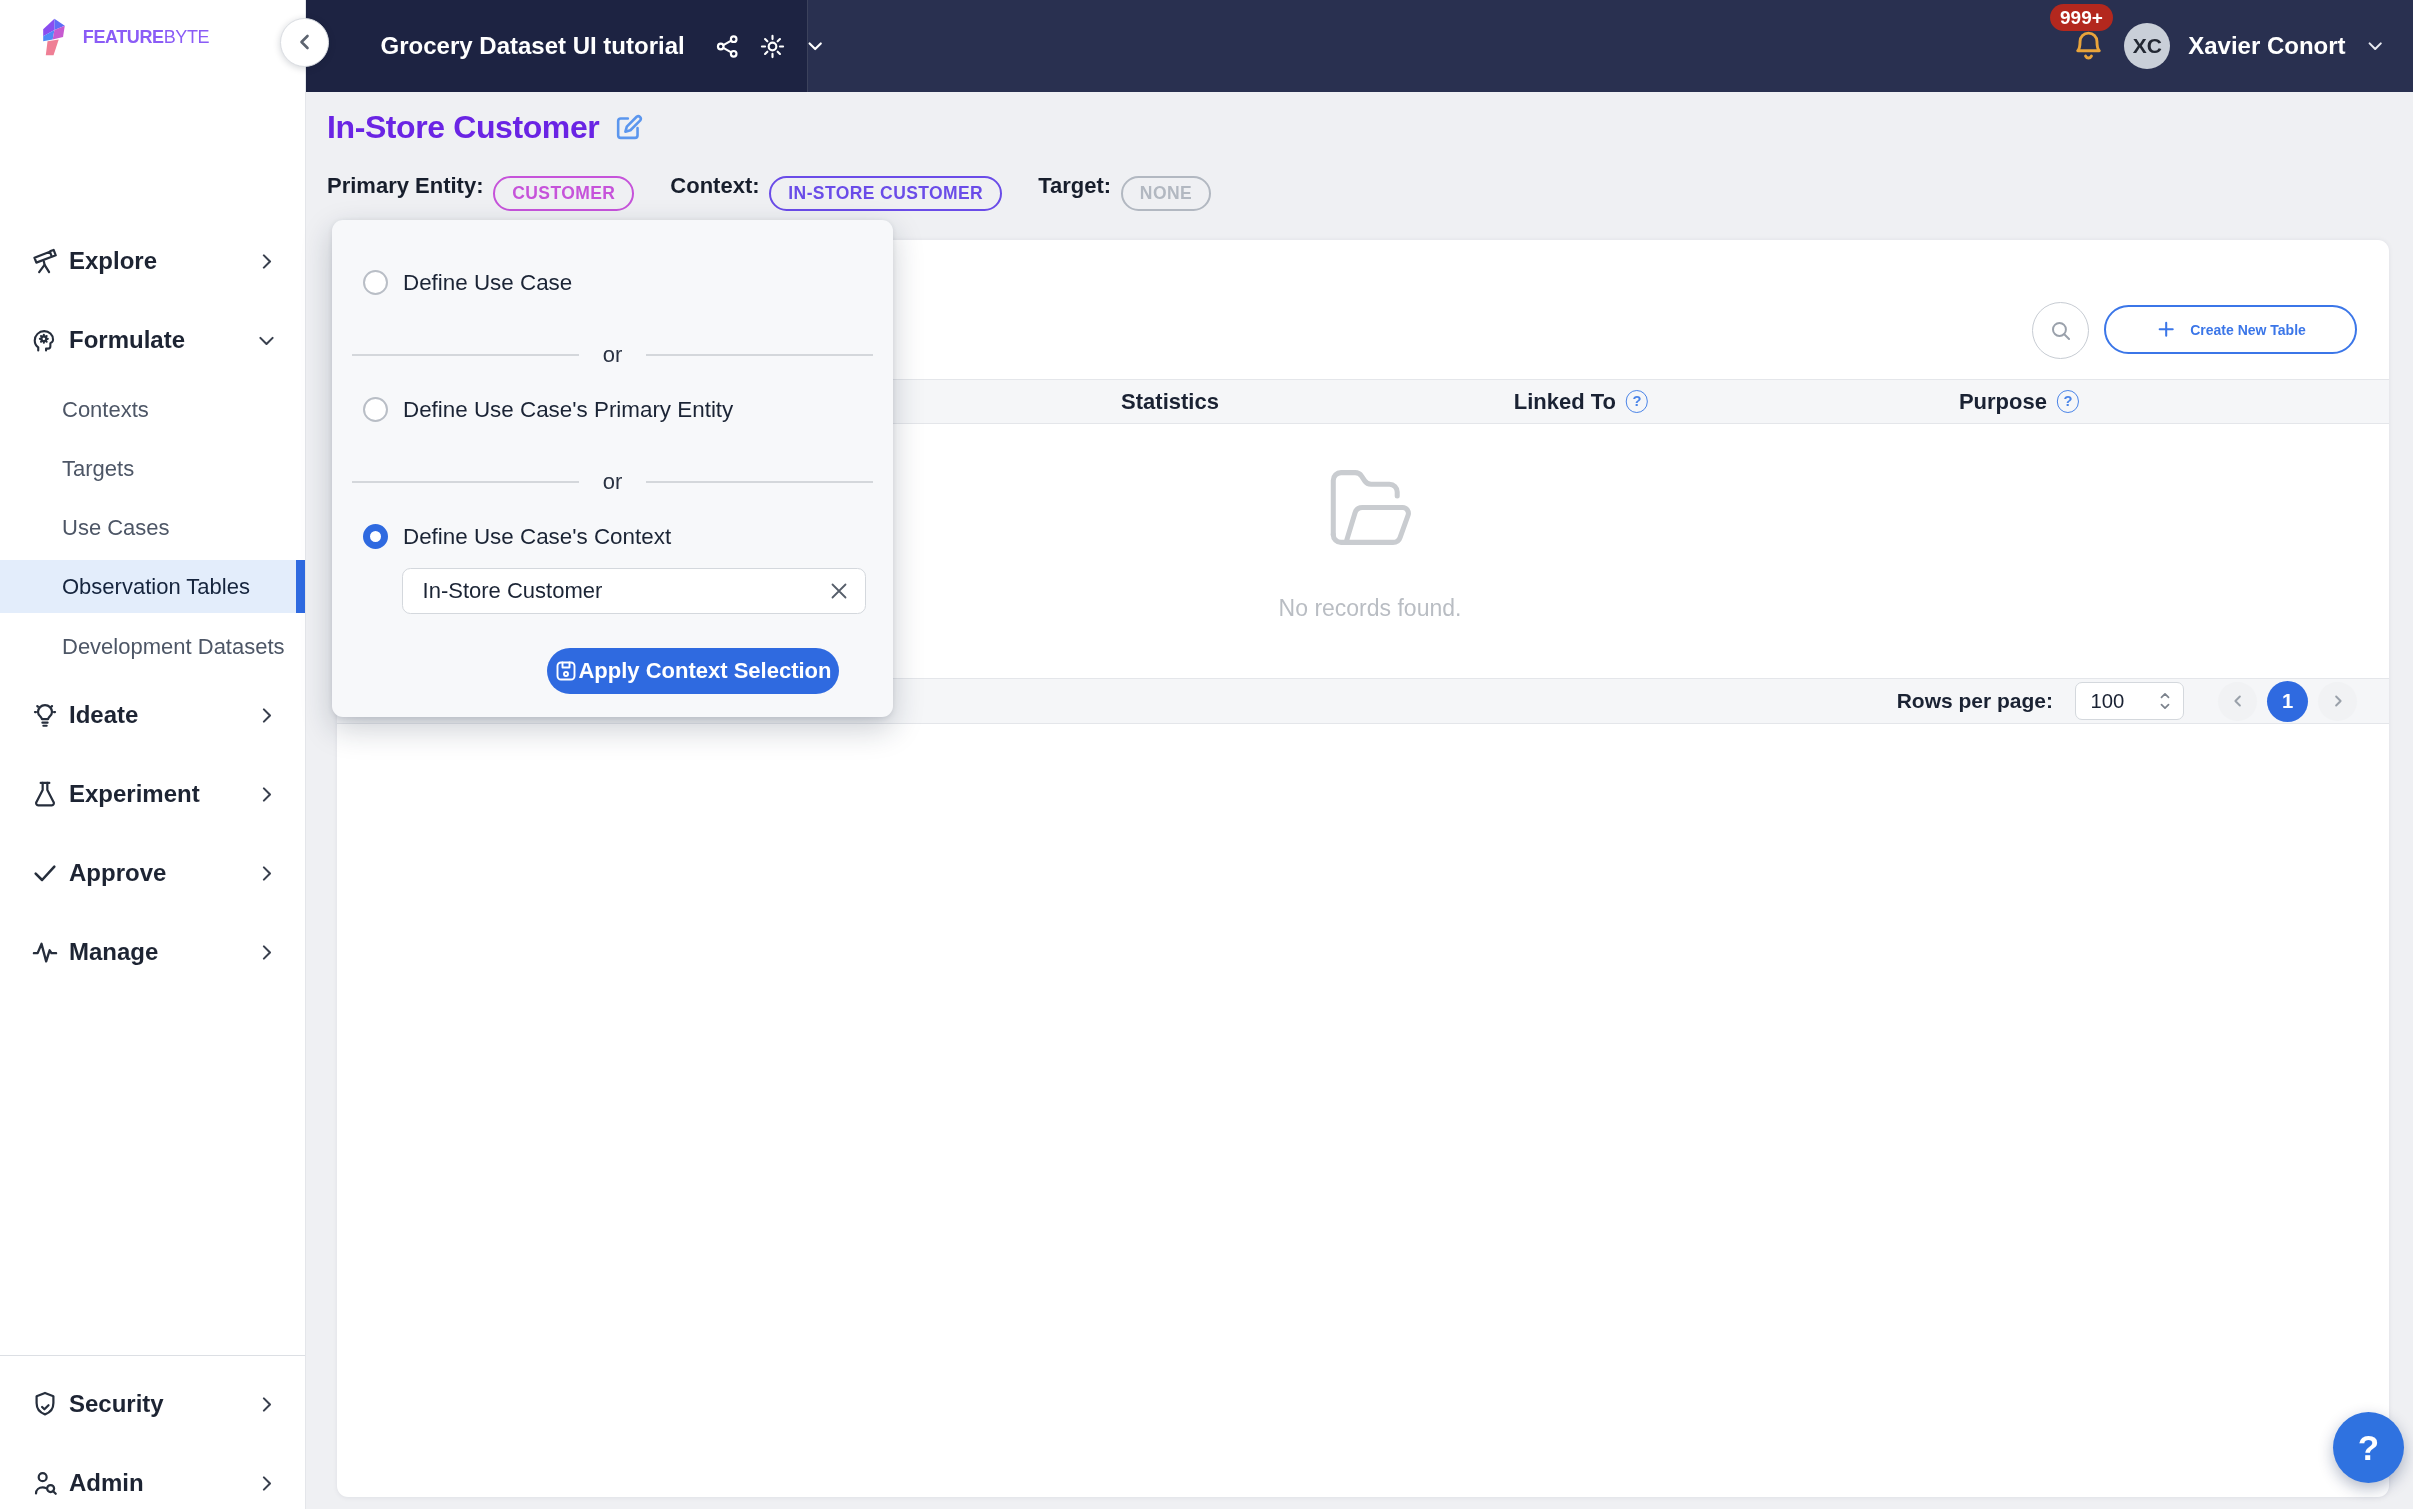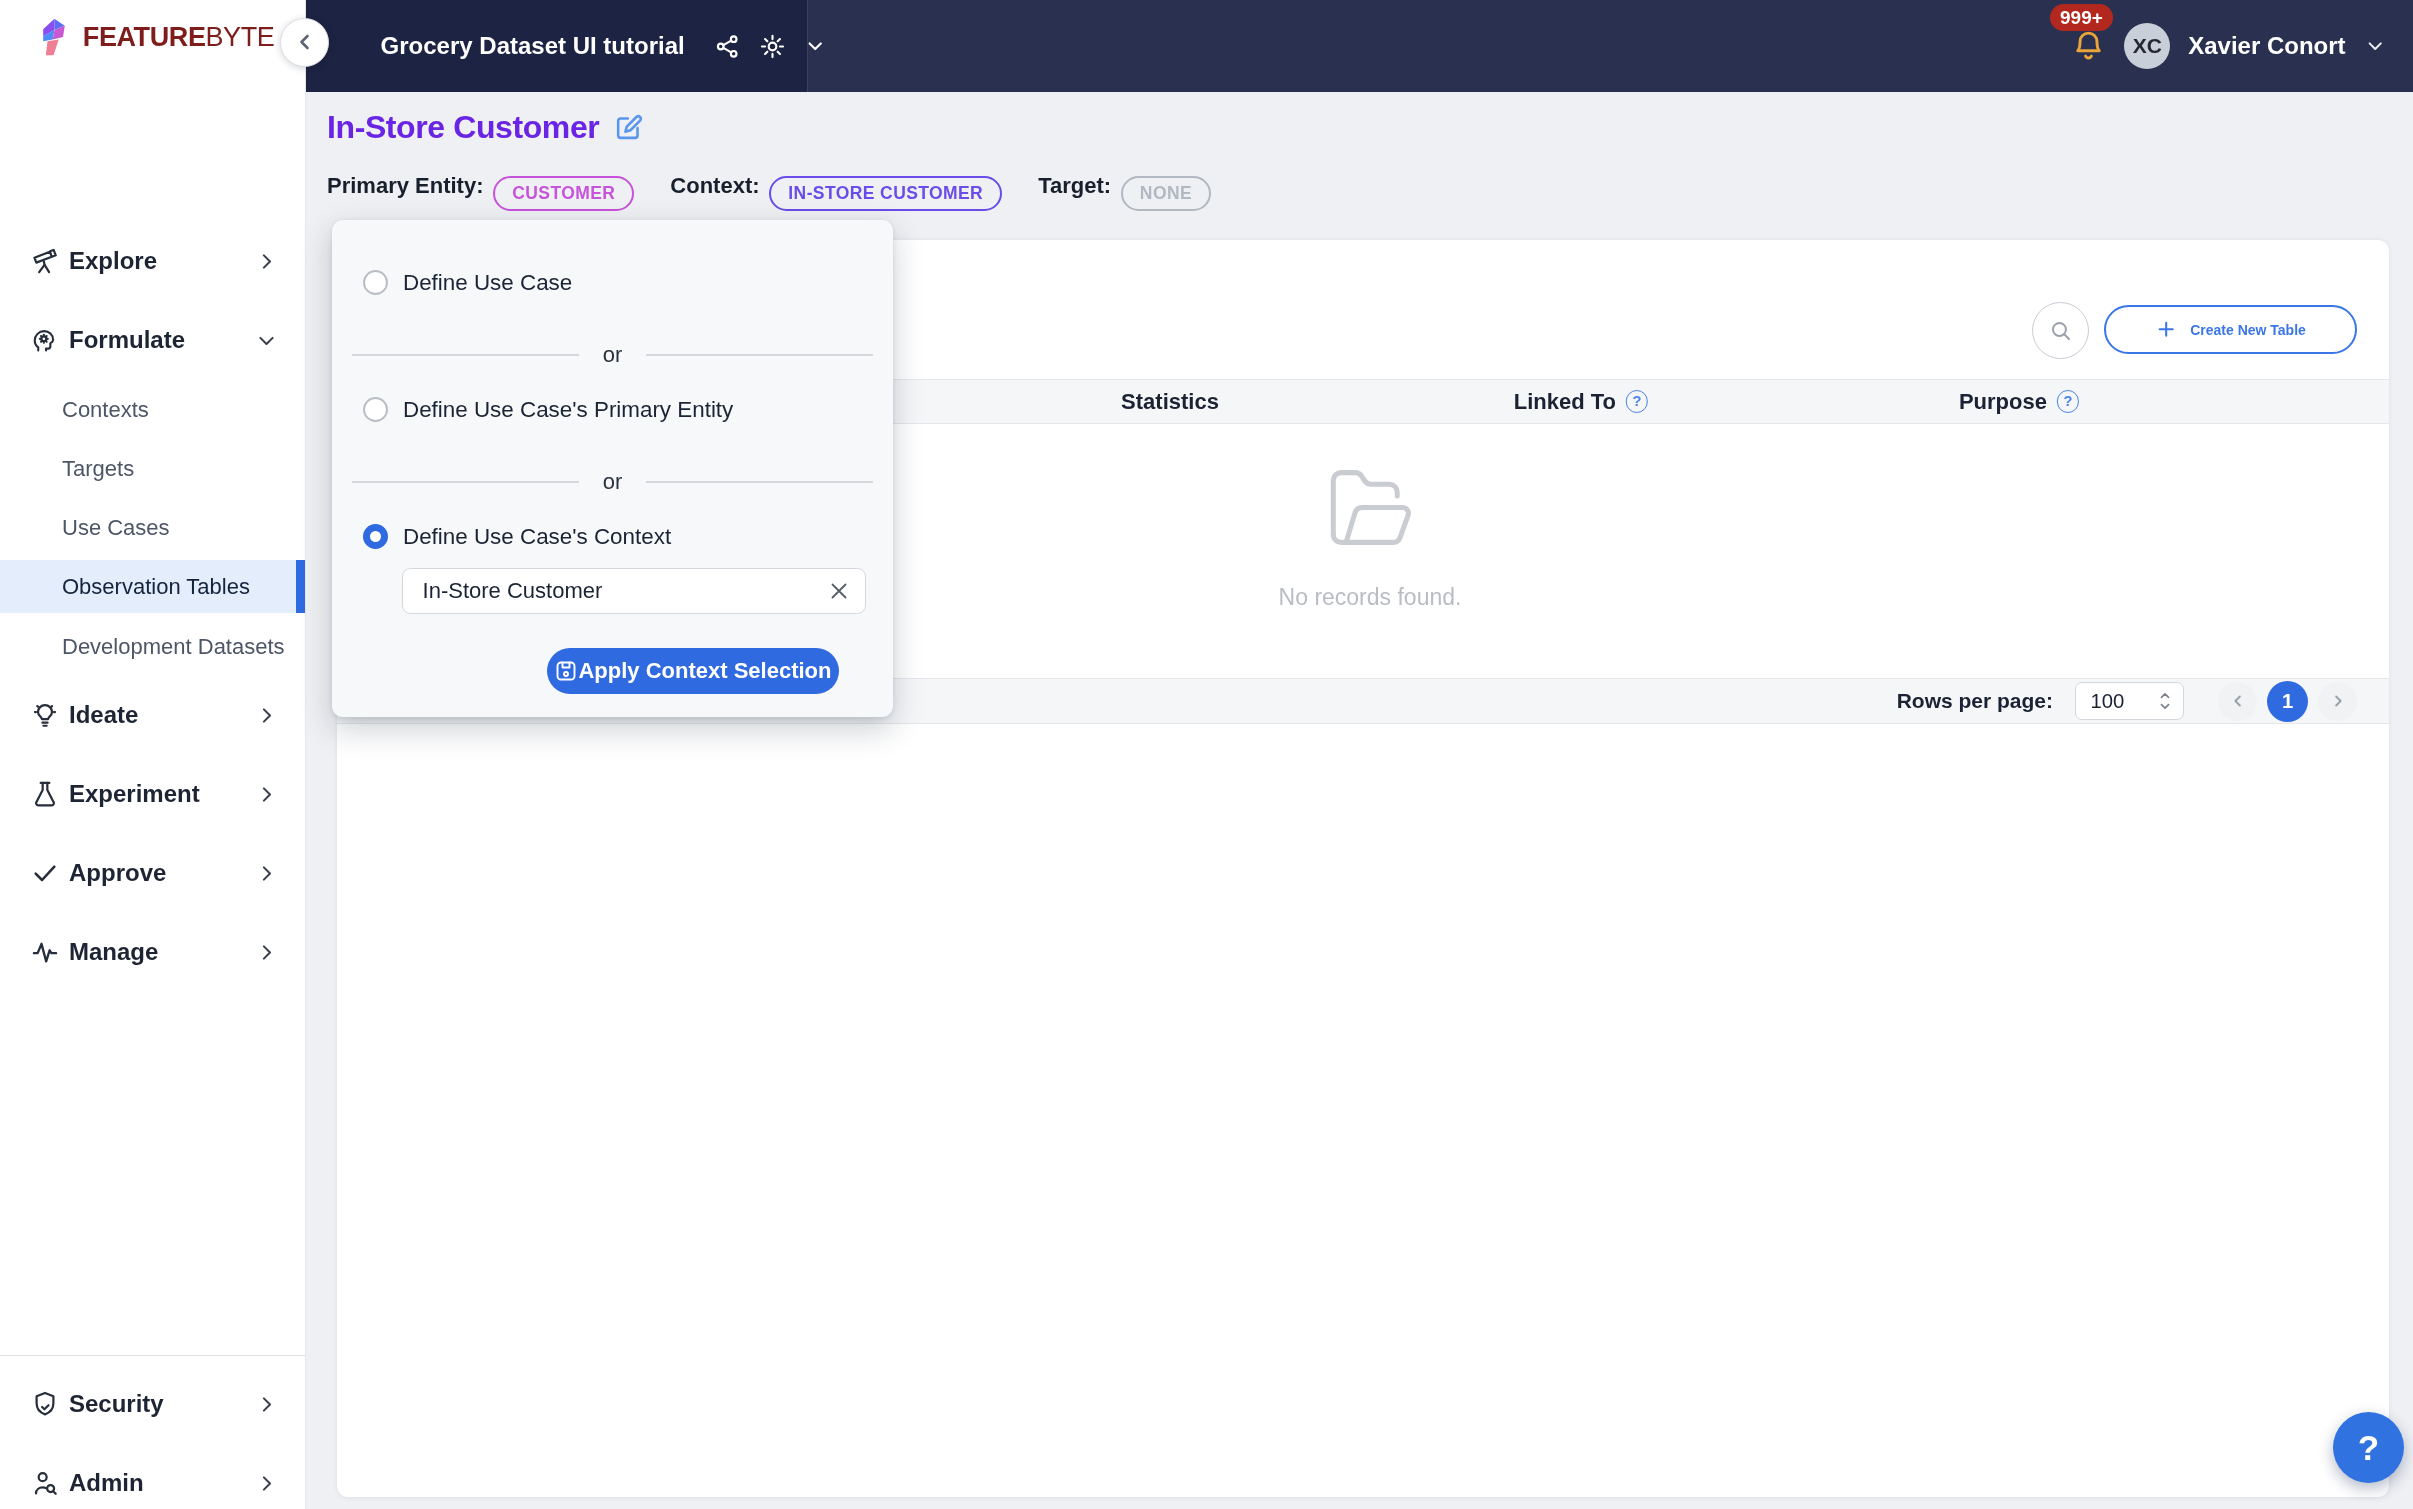--- a/index.html
+++ b/index.html
@@ -3,21 +3,21 @@
 <meta charset="utf-8">
 <style>
   * { margin:0; padding:0; box-sizing:border-box; }
   html,body { width:2413px; height:1509px; }
   body { font-family:"Liberation Sans", sans-serif; background:#eff0f3; position:relative; overflow:hidden; }
   #root { position:absolute; inset:0; width:2413px; height:1509px; }
 
   
   .sidebar { position:absolute; left:0; top:0; width:306px; height:1509px; background:#ffffff; border-right:0.7px solid #e4e6ea; z-index:30; }
   .logo { position:absolute; left:41px; top:18px; display:flex; align-items:center; gap:9.8px; }
-  .logo-text { font-size:27px; color:#7f1d1d; letter-spacing:-0.4px; white-space:nowrap;text-align:center; }
+  .logo-text { font-size:18px; color:#8b5cf6; letter-spacing:-0.4px; white-space:nowrap;text-align:center; }
   .logo-text .b { font-weight:800; }
   .logo-text .l { font-weight:300; }
   .nav-item { position:absolute; left:0; right:0; height:60px; display:flex; align-items:center; cursor:pointer; }
   .nav-item .nicon { position:absolute; left:31px; width:28px; height:28px; color:#262e3c; display:flex; }
   .nav-item .nlabel { position:absolute; left:69px; font-size:24px; font-weight:600; color:#1d2433; }
   .nav-item .chev { position:absolute; right:28px; width:21px; height:21px; color:#39404e; display:flex; }
   .nav-sub { position:absolute; left:0; right:0; height:59px; display:flex; align-items:center; cursor:pointer; }
   .nav-sub .slabel { position:absolute; left:62px; font-size:22px; font-weight:400; color:#4d5666; }
   .nav-sub.active { background:#e3edfb; }
   .nav-sub.active .slabel { color:#15243d; font-weight:500; }
@@ -56,21 +56,21 @@
   .card { position:absolute; left:31px; top:148px; width:2052px; height:1257px; background:#ffffff; border-radius:11.2px; box-shadow:0 0.7px 5.6px rgba(20,30,60,0.07); }
   .search-btn { position:absolute; left:1695px; top:62px; width:57px; height:57px; border-radius:50%; border:1.4px solid #c7ccd3; background:#fff; display:flex; align-items:center; justify-content:center; color:#9aa1ab; cursor:pointer; }
   .search-btn .sicon { width:25px; height:25px; display:flex; }
   .create-btn { position:absolute; left:1767px; top:65px; width:253px; height:49px; border:2.1px solid #3b76e8; border-radius:700px; background:#fff; color:#3b76e8; font-size:14px; font-weight:600; display:flex; align-items:center; justify-content:center; gap:12.6px; cursor:pointer; }
   .create-btn .picon { width:22.4px; height:22.4px; display:flex; }
   .thead { position:absolute; left:0; right:0; top:139px; height:45px; background:#f5f6f8; border-top:1.4px solid #e4e6ea; border-bottom:1.4px solid #e4e6ea; }
   .th { position:absolute; top:0; height:100%; display:flex; align-items:center; gap:9.8px; transform:translateX(-50%); font-size:22px; font-weight:700; color:#1a2233; white-space:nowrap; }
   .help-dot { width:22.4px; height:22.4px; border-radius:50%; border:1.8px solid #4a84e8; color:#4a84e8; font-size:14.7px; font-weight:700; display:flex; align-items:center; justify-content:center; cursor:pointer; }
   .empty-state { position:absolute; left:1033px; top:221px; transform:translateX(-50%); display:flex; flex-direction:column; align-items:center; }
   .folder-icon { width:105px; height:93px; color:#c9ccd0; }
-  .empty-text { margin-top:30px; font-size:23px; color:#b9bdc3; }
+  .empty-text { margin-top:41px; font-size:23px; color:#b9bdc3; }
   .pager { position:absolute; left:0; right:0; top:438px; height:46px; background:#f5f6f8; border-top:1.4px solid #e4e6ea; border-bottom:1.4px solid #e4e6ea; display:flex; align-items:center; justify-content:flex-end; padding-right:32px; }
   .pager-label { font-size:21px; font-weight:700; color:#1a2233; }
   .rows-select { margin-left:22.4px; width:109px; height:38px; background:#fff; border:1.4px solid #d4d8dd; border-radius:7px; display:flex; align-items:center; padding:0 9.8px 0 14px; cursor:pointer; }
   .rows-select .rval { font-size:20.3px; color:#1a2233; }
   .rows-select .stepper { margin-left:auto; width:18px; height:24px; color:#7b828c; display:flex; }
   .page-nav { display:flex; align-items:center; gap:9.8px; margin-left:34px; }
   .pg-circle { width:39px; height:39px; border-radius:50%; display:flex; align-items:center; justify-content:center; cursor:pointer; }
   .pg-arrow { background:#f1f2f4; color:#9aa1aa; }
   .pg-arrow .aicon { width:18px; height:18px; display:flex; }
   .pg-num { width:41px; height:41px; background:#2f6ae0; color:#fff; font-size:20.3px; font-weight:600; }

